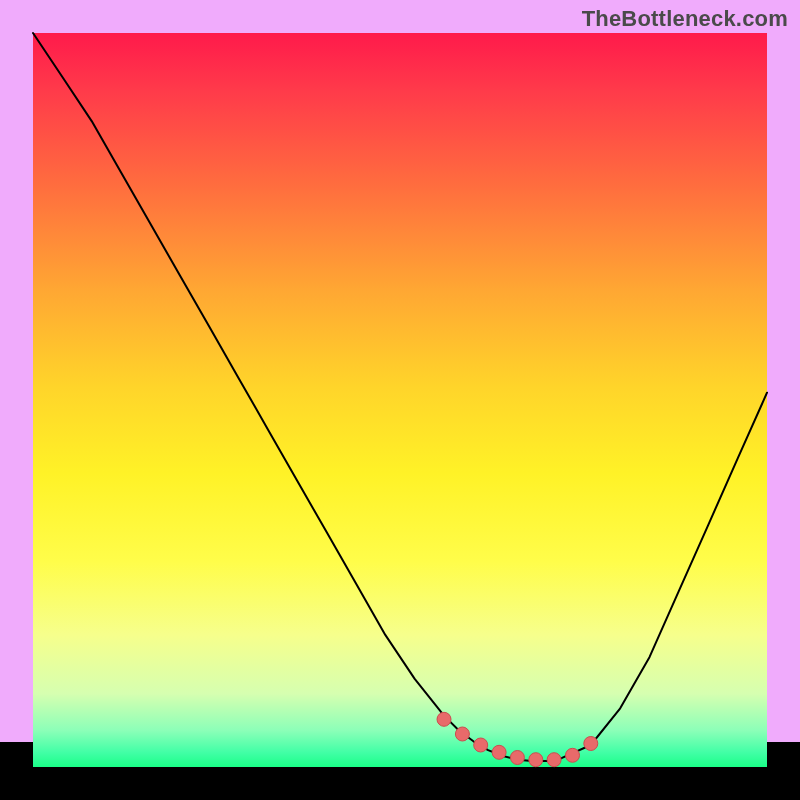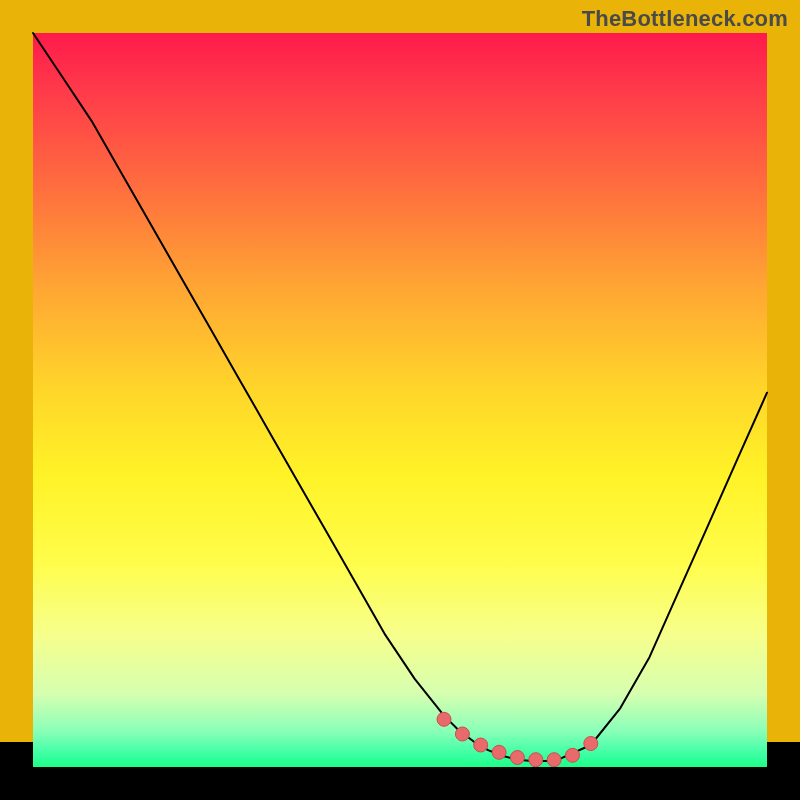--- a/index.html
+++ b/index.html
@@ -8,21 +8,21 @@
     width: 800px;
     height: 800px;
     background: #000;
     overflow: hidden;
     font-family: Arial, Helvetica, sans-serif;
   }
   .stage {
     position: relative;
     width: 800px;
     height: 742px;
-    background: #eab308;
+    background: #f0abfc;
   }
   .plot-area {
     position: absolute;
     left: 33px;
     top: 33px;
     width: 734px;
     height: 734px;
     background: linear-gradient(to bottom,
       #ff1a4b 0%,
       #ff3b4a 8%,

